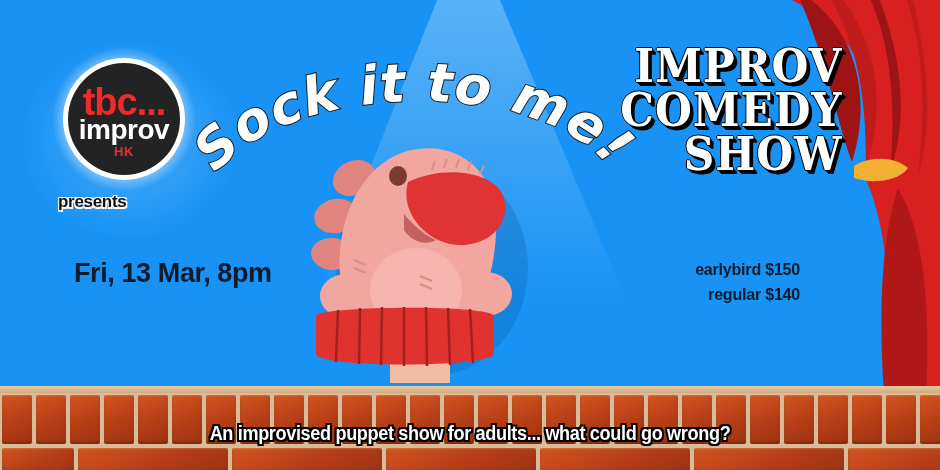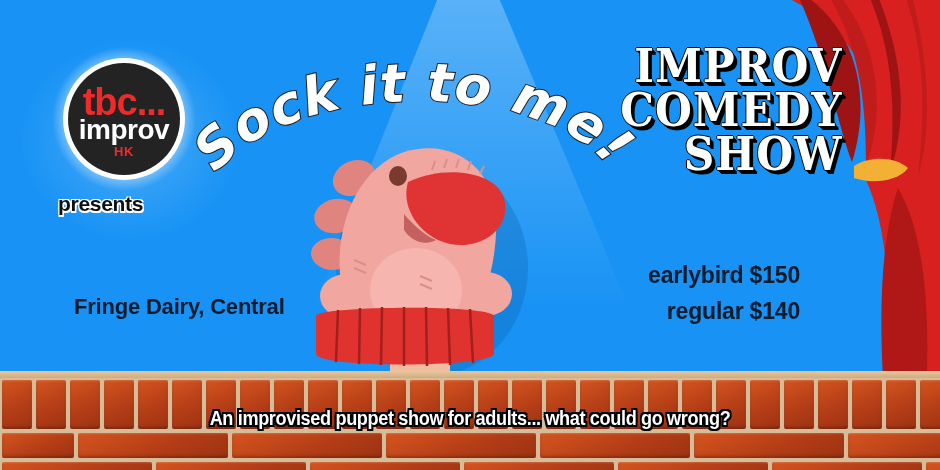--- a/index.html
+++ b/index.html
@@ -93,21 +93,21 @@
     font-weight: 700;
     letter-spacing: 0.5px;
     margin-top: 1px;
   }
 
   
   .presents {
     position: absolute;
     left: 58px;
     top: 192px;
-    font-size: 21px;
+    font-size: 17px;
     font-weight: 700;
     color: #101010;
     text-shadow: 1.5px 1.5px 0 #ffffff, -1px -1px 0 #ffffff, 1.5px -1px 0 #ffffff, -1px 1.5px 0 #ffffff;
     letter-spacing: -0.3px;
   }
   .event-date {
     position: absolute;
     left: 74px;
     top: 258px;
     font-size: 27px;
@@ -166,21 +166,21 @@
   }
   .show-title div { white-space: nowrap; }
 
   
   .prices {
     position: absolute;
     right: 140px;
     top: 258px;
     text-align: right;
     color: #0d1b2b;
-    font-size: 23px;
+    font-size: 16px;
     font-weight: 700;
     line-height: 1.55;
     letter-spacing: -0.2px;
   }
 
   
   .curtain {
     position: absolute;
     right: -6px;
     top: -4px;
@@ -190,21 +190,21 @@
 
   
   .puppet { position: absolute; left: 280px; top: 118px; width: 270px; height: 265px; }
 
   
   .wall {
     position: absolute;
     left: 0;
     bottom: 0;
     width: 940px;
-    height: 99px;
+    height: 84px;
   }
   .wall-cap {
     position: absolute;
     left: 0; top: 0;
     width: 100%; height: 7px;
     background: linear-gradient(to bottom, #e6c9a0, #d2ab7c);
   }
   .course {
     position: absolute;
     left: 0;
@@ -254,21 +254,21 @@
   <div class="logo-wrap">
     <div class="logo-glow"></div>
     <div class="logo-disc">
       <span class="logo-tbc">tbc...</span>
       <span class="logo-improv">improv</span>
       <span class="logo-hk">HK</span>
     </div>
   </div>
 
   <div class="presents">presents</div>
-  <div class="event-venue">Fringe Dairy, Central</div>
+  <div class="event-date">Fri, 13 Mar, 8pm</div>
 
   <div class="headline-arc">
     <svg width="420" height="140" viewBox="0 0 420 140">
       <path id="arcpath" d="M 6,126 C 70,26 330,18 404,112" fill="none"></path>
       <text class="arc-text">
         <textPath href="#arcpath" startOffset="2%"><tspan>Sock it</tspan><tspan>   </tspan><tspan>to me!</tspan></textPath>
       </text>
     </svg>
   </div>
 

